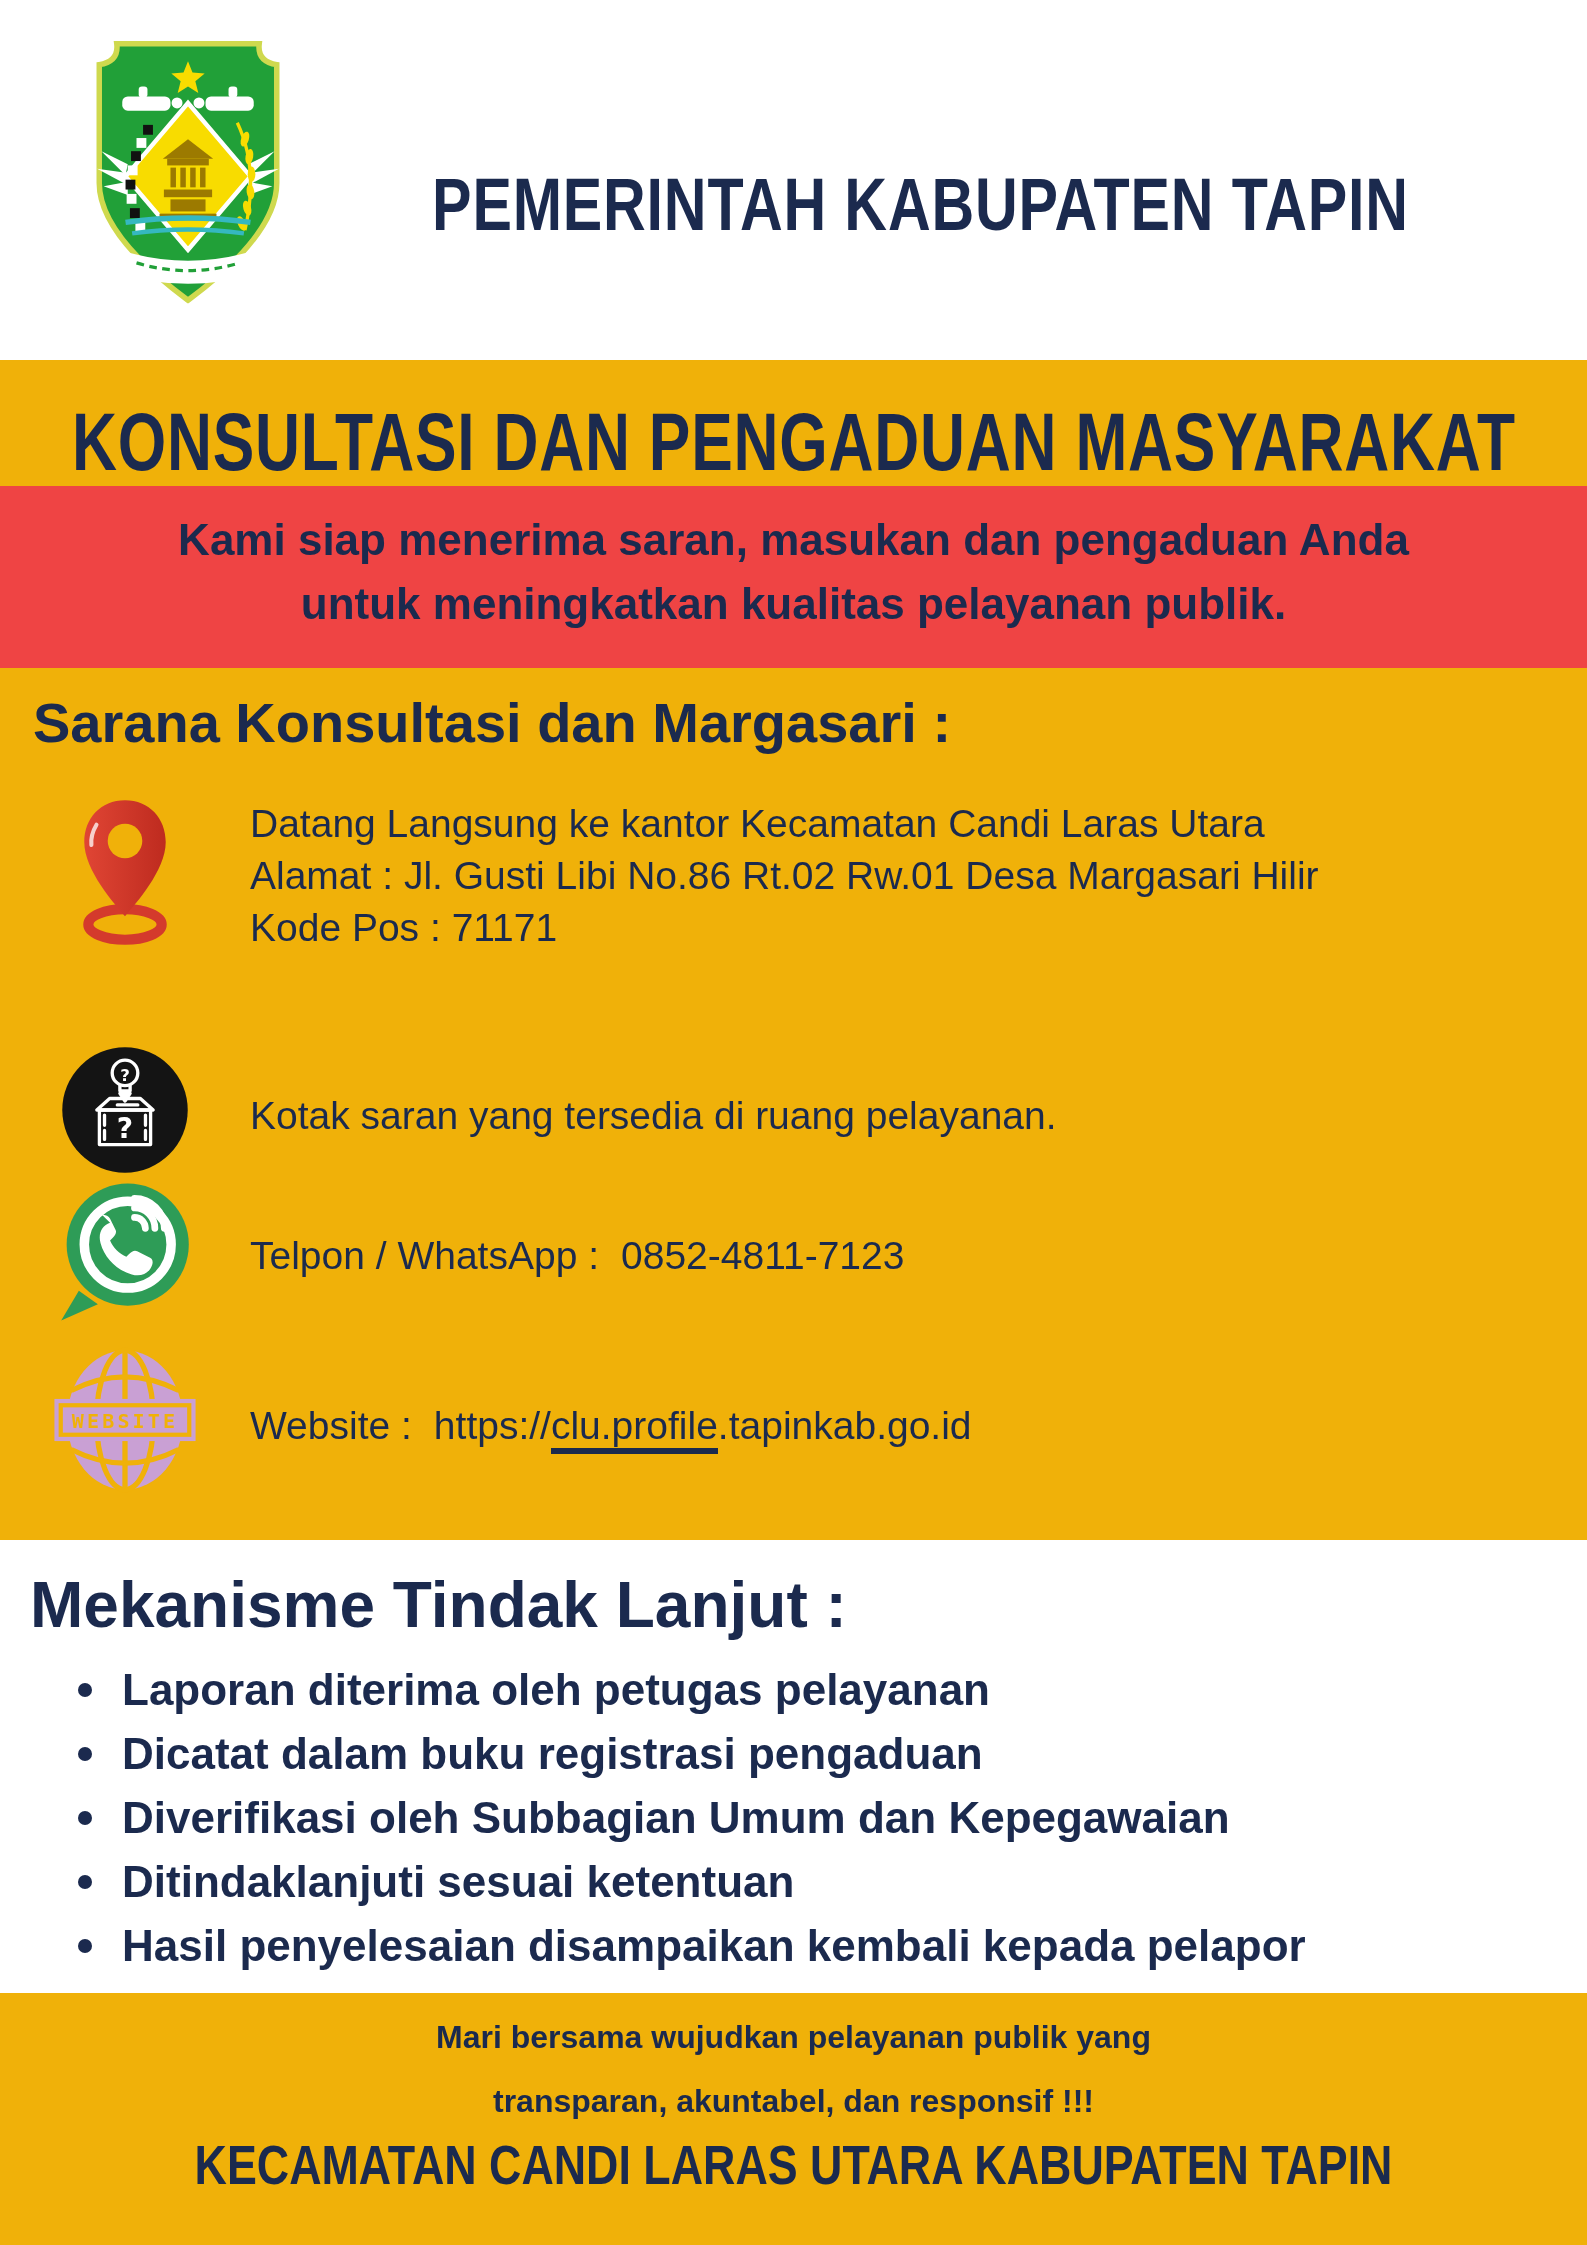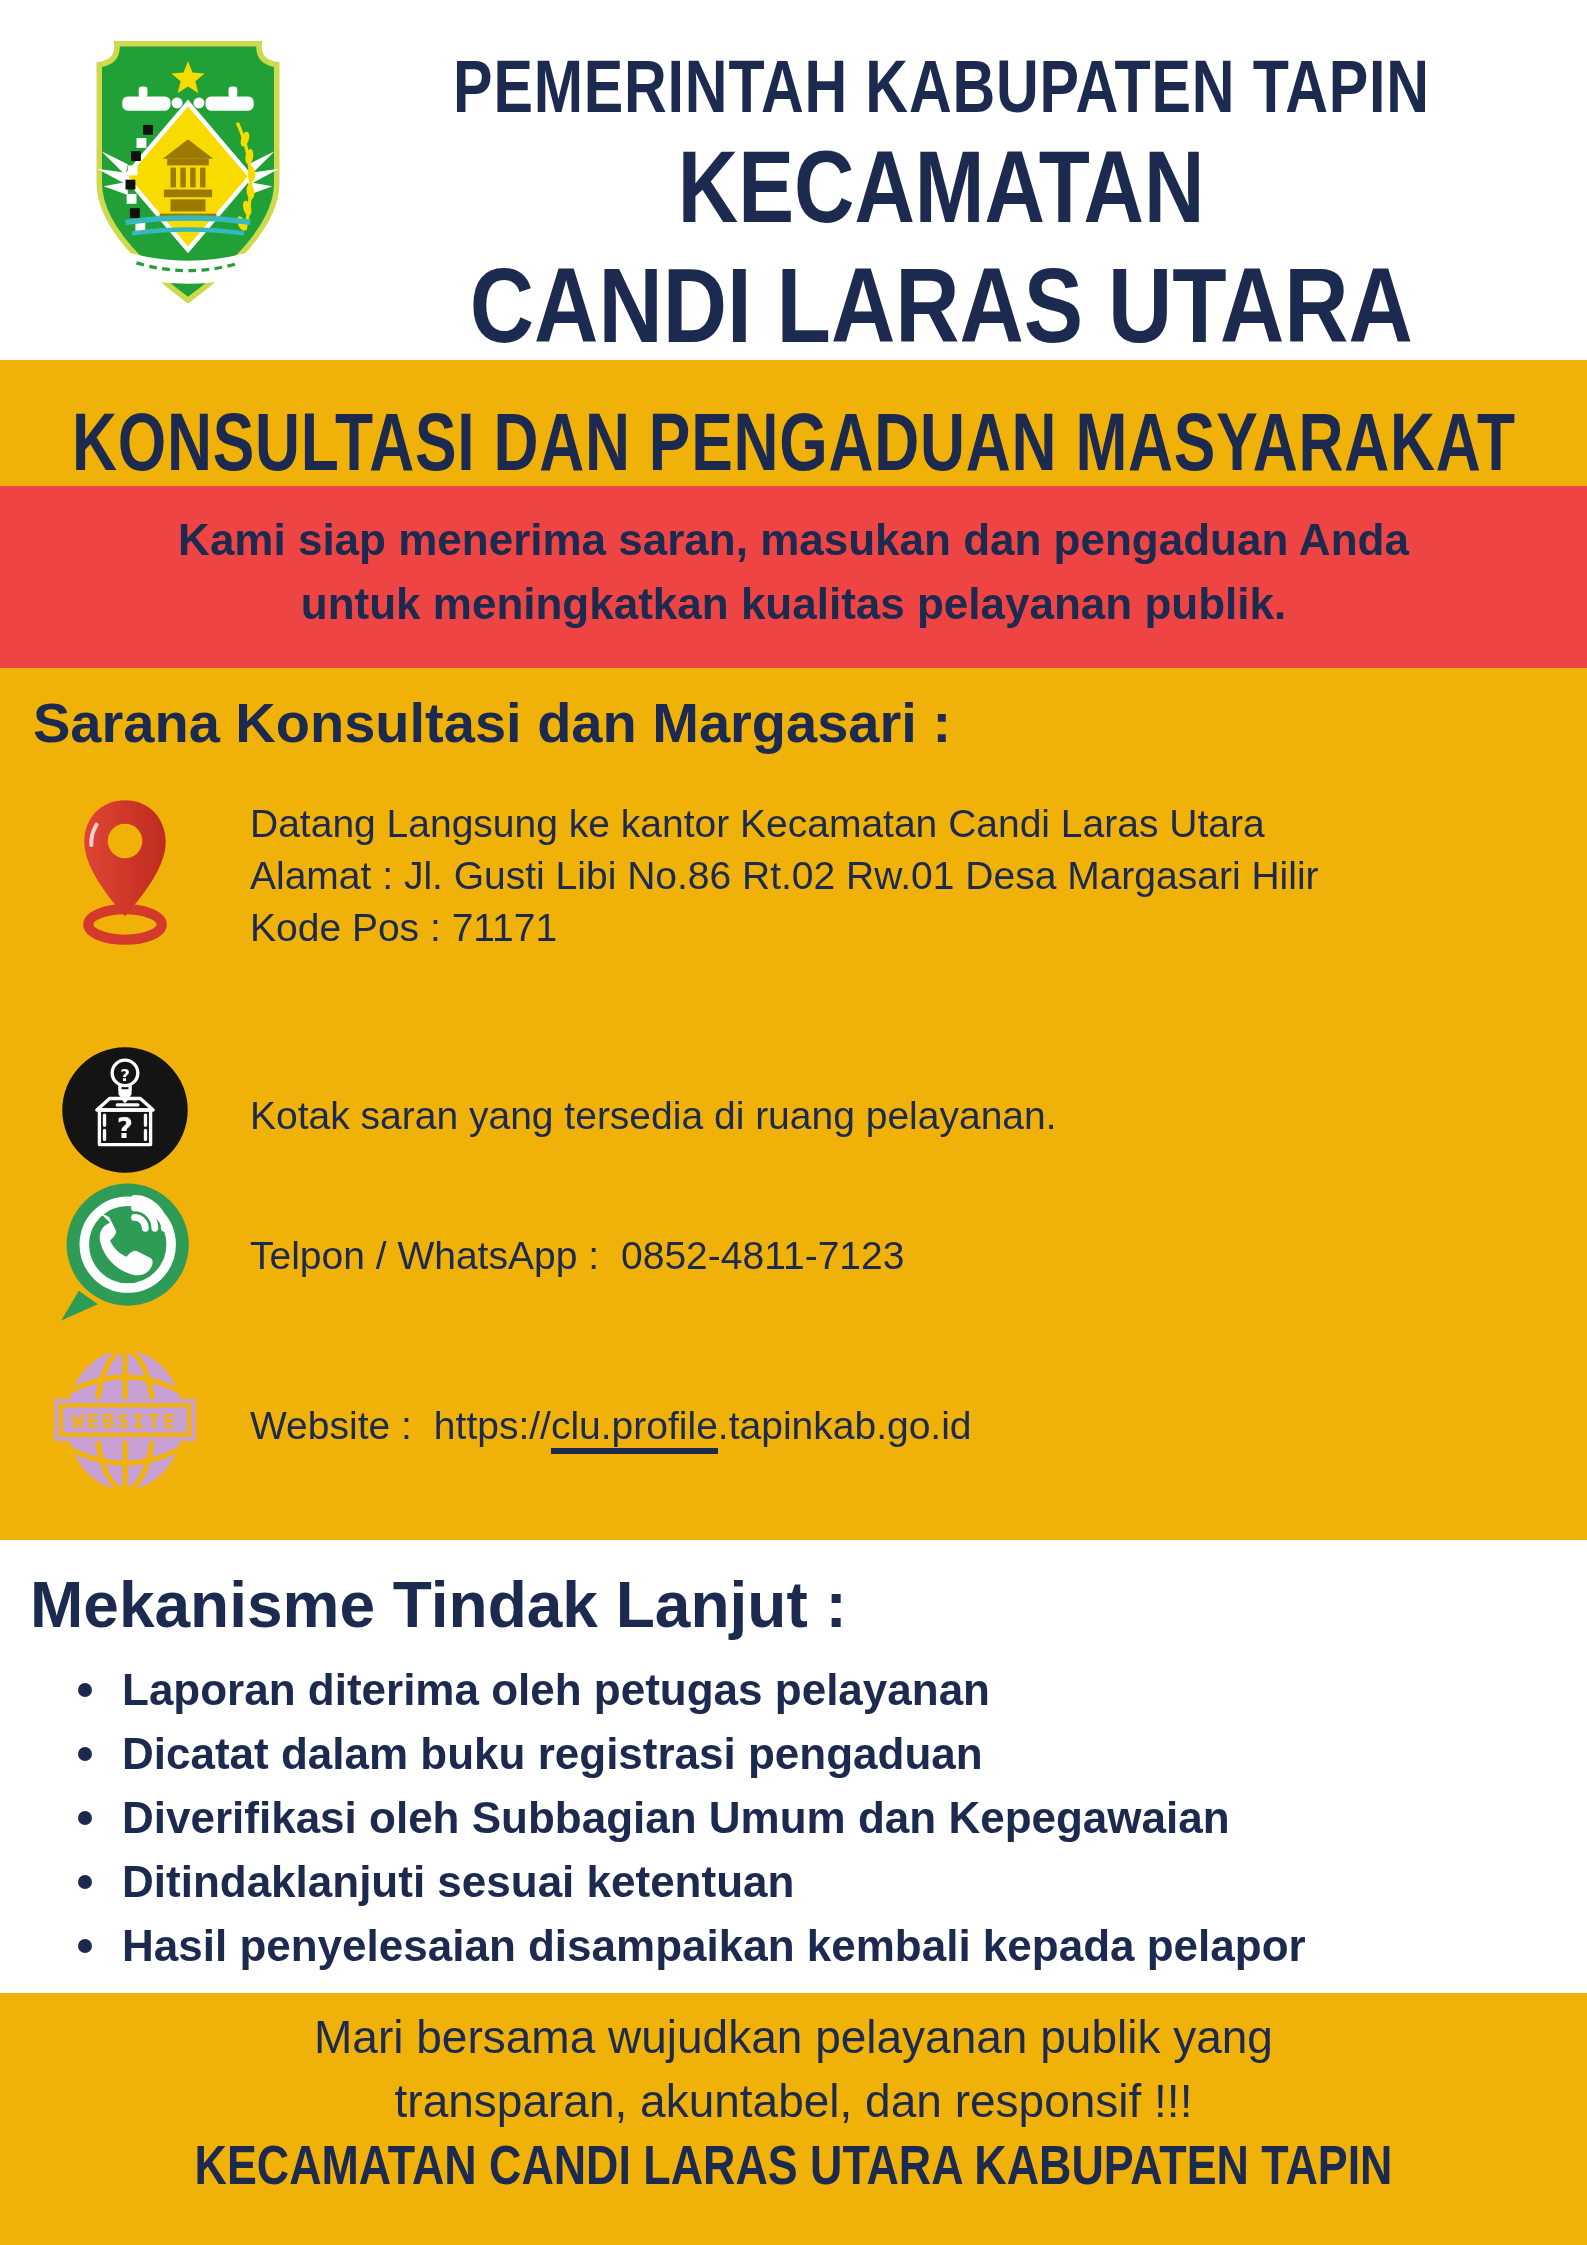--- a/index.html
+++ b/index.html
@@ -15,21 +15,21 @@
   .page{
     position:relative;width:1587px;height:2245px;background:#fff;
     font-family:"Liberation Sans",sans-serif;color:var(--navy);overflow:hidden;
     margin:0 auto;
   }
   .sec{position:absolute;left:0;width:100%;}
   .sec-header{top:0;height:360px;background:#fff;}
   .logo-wrap{position:absolute;left:62px;top:34px;width:252px;height:276px;}
   .logo-wrap svg{width:100%;height:100%;}
   .header-titles{position:absolute;left:310px;right:14px;top:0;height:360px;
-    display:flex;flex-direction:column;align-items:center;justify-content:flex-start;}
+    display:flex;flex-direction:row;align-items:center;justify-content:flex-start;}
   .ht1{margin-top:50px;font-size:74px;line-height:74px;font-weight:800;letter-spacing:1px;
     transform:scaleX(.80);white-space:nowrap;}
   .ht2{margin-top:12px;font-size:102px;line-height:102px;font-weight:800;
     transform:scaleX(.82);white-space:nowrap;}
   .ht3{margin-top:14px;font-size:106px;line-height:106px;font-weight:800;
     transform:scaleX(.84);white-space:nowrap;}
   .sec-band{top:360px;height:164px;background:var(--yellow);
     display:flex;align-items:center;justify-content:center;}
   .band-title{font-size:82px;font-weight:800;letter-spacing:1px;transform:scaleX(.76);white-space:nowrap;}
   .sec-intro{top:486px;height:182px;background:#ef4444;padding-top:22px;text-align:center;}
@@ -45,21 +45,21 @@
   .row-web{top:678px;height:148px;}
   .num-gap{margin-left:22px;}
   .url-underline{border-bottom:6px solid var(--navy);padding-bottom:1px;}
   .sec-mech{top:1540px;height:453px;background:#fff;}
   .mech-heading{position:absolute;left:30px;top:28px;font-size:64px;font-weight:800;}
   .mech-list{position:absolute;left:78px;top:118px;list-style:none;}
   .mech-list li{display:flex;align-items:center;height:64px;}
   .dot{width:14px;height:14px;border-radius:50%;background:var(--navy);margin-right:30px;flex:0 0 14px;}
   .mech-item-text{font-size:44px;font-weight:700;}
   .sec-footer{top:1993px;height:252px;background:var(--yellow);text-align:center;padding-top:12px;}
-  .f-line{font-size:46px;font-weight:400;line-height:64px;}
+  .f-line{font-size:32px;font-weight:700;line-height:64px;}
   .f-line3{font-size:56px;font-weight:800;line-height:64px;transform:scaleX(.80);white-space:nowrap;}
 </style>
 </head>
 <body>
 
 <div class="page">
 
   <div class="sec sec-header">
     <div class="logo-wrap">
       <svg viewBox="0 0 230 250">

